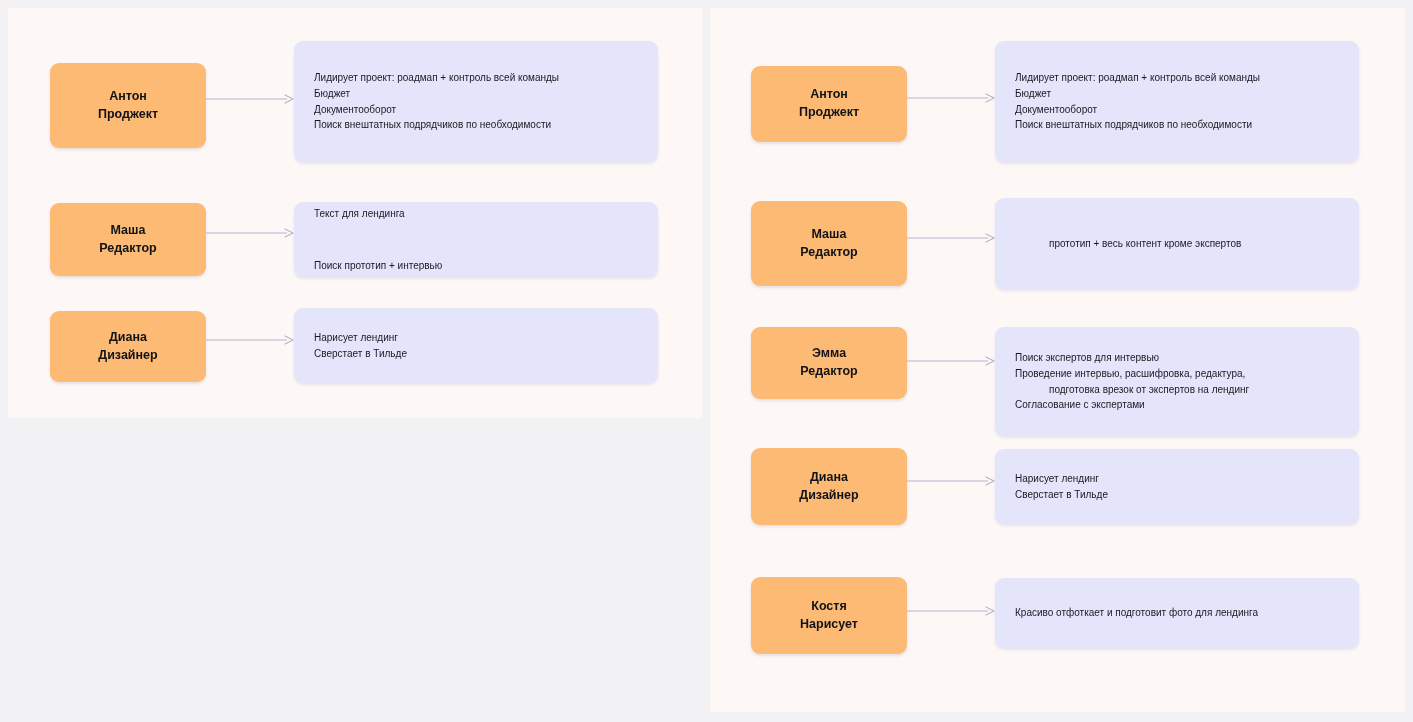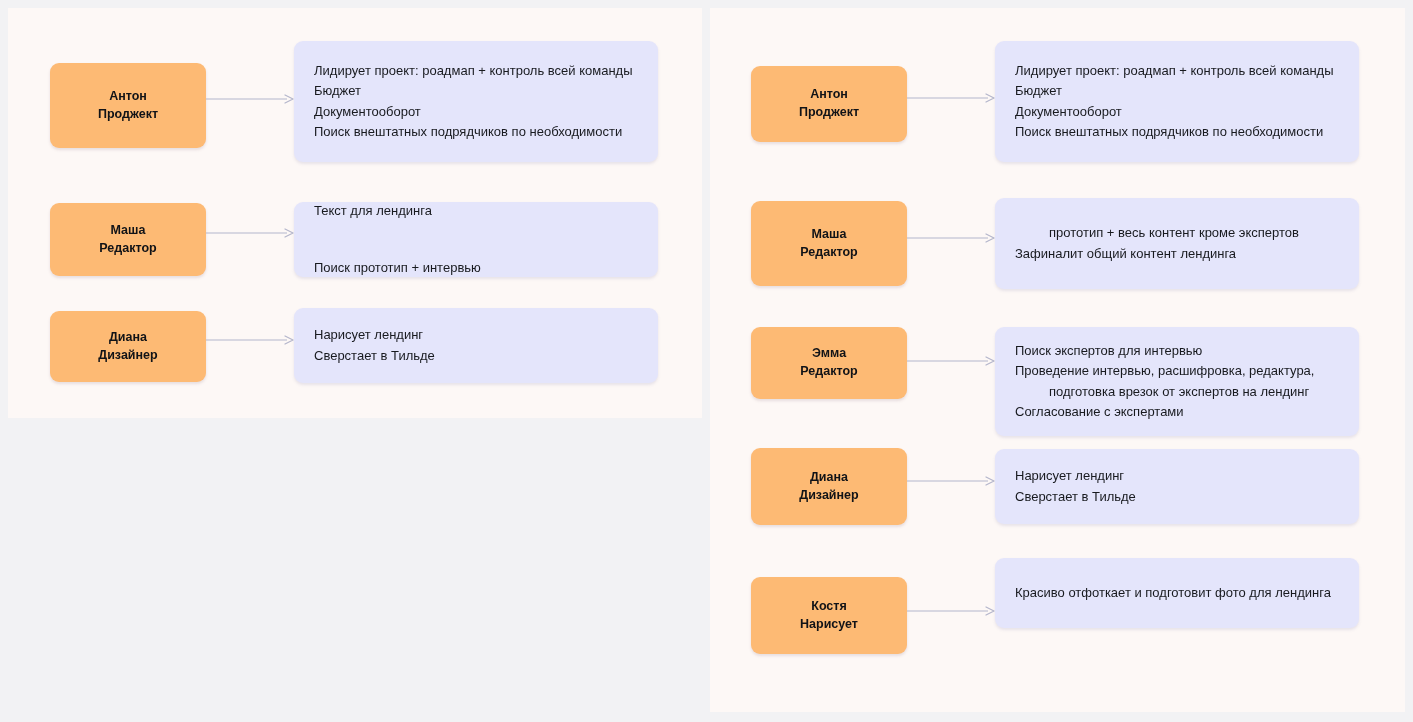--- a/index.html
+++ b/index.html
@@ -86,21 +86,21 @@
     border-radius: 9px;
     box-shadow: 0 2px 3px rgba(110, 110, 160, 0.15);
     flex: 0 0 auto;
     box-sizing: border-box;
     display: flex;
     flex-direction: column;
     justify-content: center;
     padding: 10px 20px;
   }
   .task-line {
-    font-size: 13px;
+    font-size: 10px;
     color: #181a1f;
     line-height: 1.56;
     white-space: nowrap;
   }
   .task-line.indented {
     padding-left: 34px;
   }
 </style>
 </head>
 <body>
@@ -174,21 +174,20 @@
         <div class="person-role">Редактор</div>
       </div>
       <div class="connector" style="position: absolute; left: 907px; top: 232px; width: 88px;">
         <svg viewBox="0 0 88 12" preserveAspectRatio="none">
           <line x1="0" y1="6" x2="81" y2="6" stroke="#b4b6cc" stroke-width="1.2"></line>
           <polyline points="79,2 87,6 79,10" fill="none" stroke="#b4b6cc" stroke-width="1.2" stroke-linecap="round" stroke-linejoin="round"></polyline>
         </svg>
       </div>
       <div class="task-card" style="position: absolute; left: 995px; top: 198px; width: 364px; height: 91px;">
         <div class="task-line indented">прототип + весь контент кроме экспертов</div>
-        <div class="task-line">Зафиналит общий контент лендинга</div>
       </div>
       <div class="person-card" style="position: absolute; left: 751px; top: 327px; width: 156px; height: 72px;">
         <div class="person-name">Эмма</div>
         <div class="person-role">Редактор</div>
       </div>
       <div class="connector" style="position: absolute; left: 907px; top: 355px; width: 88px;">
         <svg viewBox="0 0 88 12" preserveAspectRatio="none">
           <line x1="0" y1="6" x2="81" y2="6" stroke="#b4b6cc" stroke-width="1.2"></line>
           <polyline points="79,2 87,6 79,10" fill="none" stroke="#b4b6cc" stroke-width="1.2" stroke-linecap="round" stroke-linejoin="round"></polyline>
         </svg>
@@ -216,17 +215,17 @@
       <div class="person-card" style="position: absolute; left: 751px; top: 577px; width: 156px; height: 77px;">
         <div class="person-name">Костя</div>
         <div class="person-role">Нарисует</div>
       </div>
       <div class="connector" style="position: absolute; left: 907px; top: 605px; width: 88px;">
         <svg viewBox="0 0 88 12" preserveAspectRatio="none">
           <line x1="0" y1="6" x2="81" y2="6" stroke="#b4b6cc" stroke-width="1.2"></line>
           <polyline points="79,2 87,6 79,10" fill="none" stroke="#b4b6cc" stroke-width="1.2" stroke-linecap="round" stroke-linejoin="round"></polyline>
         </svg>
       </div>
-      <div class="task-card" style="position: absolute; left: 995px; top: 558px; width: 364px; height: 70px;">
+      <div class="task-card" style="position: absolute; left: 995px; top: 578px; width: 364px; height: 70px;">
         <div class="task-line">Красиво отфоткает и подготовит фото для лендинга</div>
       </div>
     </div>
 </div>
 
 </body></html>

